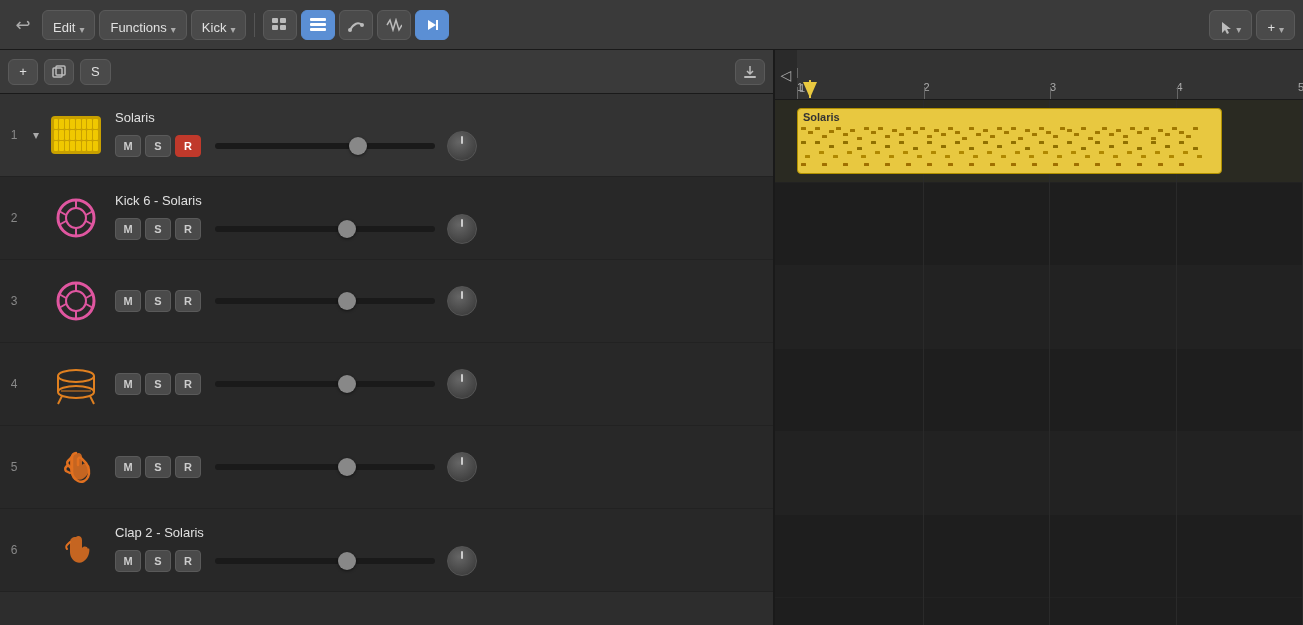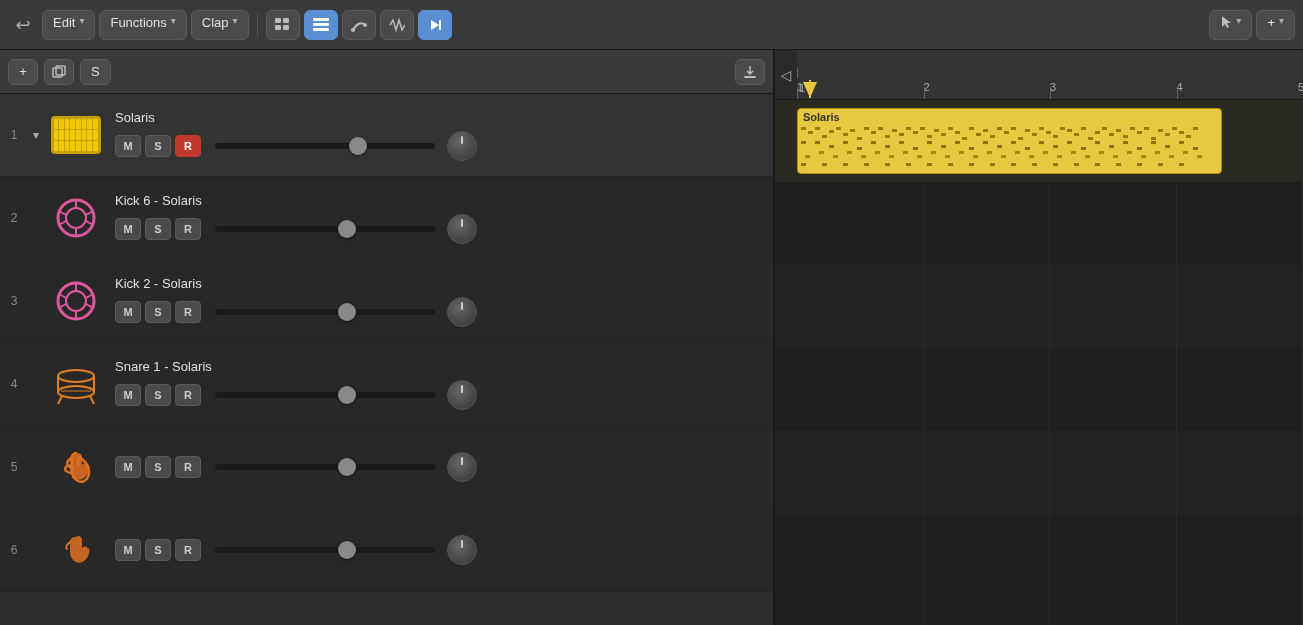--- a/index.html
+++ b/index.html
@@ -25,21 +25,21 @@
     }
     .toolbar-btn {
       background: #4a4a4a;
       border: 1px solid #5a5a5a;
       border-radius: 6px;
       color: #e0e0e0;
       padding: 4px 10px;
       font-size: 13px;
       cursor: pointer;
       display: flex;
-      align-items: flex-start;
+      align-items: flex-end;
       gap: 4px;
       height: 30px;
     }
     .toolbar-icon-btn {
       background: #4a4a4a;
       border: 1px solid #5a5a5a;
       border-radius: 6px;
       color: #e0e0e0;
       width: 34px;
       height: 30px;
@@ -343,21 +343,21 @@
     <span>Edit</span>
     <span class="chevron-small">▾</span>
   </button>
 
   <button class="toolbar-btn">
     <span>Functions</span>
     <span class="chevron-small">▾</span>
   </button>
 
   <button class="toolbar-btn">
-    <span>Clap</span>
+    <span>Kick</span>
     <span class="chevron-small">▾</span>
   </button>
 
   <div class="toolbar-separator"></div>
 
   <button class="toolbar-icon-btn">
     <svg width="16" height="14" viewBox="0 0 16 14">
       <rect x="0" y="0" width="6" height="5" rx="1" fill="#bbb"></rect>
       <rect x="8" y="0" width="6" height="5" rx="1" fill="#bbb"></rect>
       <rect x="0" y="7" width="6" height="5" rx="1" fill="#bbb"></rect>
@@ -524,21 +524,20 @@
             <circle cx="22" cy="22" r="10" fill="none" stroke="#e056a0" stroke-width="2"></circle>
             <line x1="22" y1="4" x2="22" y2="12" stroke="#e056a0" stroke-width="2"></line>
             <line x1="22" y1="32" x2="22" y2="40" stroke="#e056a0" stroke-width="2"></line>
             <line x1="5" y1="15" x2="12" y2="19" stroke="#e056a0" stroke-width="2"></line>
             <line x1="32" y1="25" x2="39" y2="29" stroke="#e056a0" stroke-width="2"></line>
             <line x1="5" y1="29" x2="12" y2="25" stroke="#e056a0" stroke-width="2"></line>
             <line x1="32" y1="19" x2="39" y2="15" stroke="#e056a0" stroke-width="2"></line>
           </svg>
         </div>
         <div class="track-info">
-          <div class="track-name">Kick 2 - Solaris</div>
           <div class="track-controls">
             <button class="ctrl-btn">M</button>
             <button class="ctrl-btn">S</button>
             <button class="ctrl-btn">R</button>
             <div class="volume-slider-container">
               <div class="volume-track">
                 <div class="volume-thumb" style="left: calc(60% - 9px);"></div>
               </div>
             </div>
             <div class="pan-knob"></div>
@@ -554,76 +553,76 @@
 
             <ellipse cx="22" cy="14" rx="18" ry="6" fill="none" stroke="#e08020" stroke-width="2"></ellipse>
             <ellipse cx="22" cy="30" rx="18" ry="6" fill="none" stroke="#e08020" stroke-width="2"></ellipse>
             <line x1="4" y1="14" x2="4" y2="30" stroke="#e08020" stroke-width="2"></line>
             <line x1="40" y1="14" x2="40" y2="30" stroke="#e08020" stroke-width="2"></line>
 
             <line x1="7" y1="29" x2="37" y2="29" stroke="#e08020" stroke-width="1"></line>
 
             <line x1="8" y1="34" x2="4" y2="42" stroke="#e08020" stroke-width="2"></line>
             <line x1="36" y1="34" x2="40" y2="42" stroke="#e08020" stroke-width="2"></line>
-          </svg>
-        </div>
-        <div class="track-info">
-          <div class="track-name">Snare 1 - Solaris</div>
-          <div class="track-controls">
-            <button class="ctrl-btn">M</button>
-            <button class="ctrl-btn">S</button>
-            <button class="ctrl-btn">R</button>
-            <div class="volume-slider-container">
-              <div class="volume-track">
-                <div class="volume-thumb" style="left: calc(60% - 9px);"></div>
-              </div>
-            </div>
-            <div class="pan-knob"></div>
-          </div>
-        </div>
-      </div>
-
-      <div class="track-row" style="background:#282828;">
-        <div class="track-number">5</div>
-        <div style="width:16px"></div>
-        <div class="track-icon">
-
-          <svg width="44" height="44" viewBox="0 0 44 44">
-            <path d="M22 8 C20 8 18 10 18 12 L18 26 C18 30 20 34 24 36 C28 38 32 36 34 32 C36 28 35 22 32 18 L28 14 C27 12 25 12 24 14 L24 20" fill="none" stroke="#e07020" stroke-width="2.5" stroke-linecap="round"></path>
-            <path d="M18 12 L14 16 C13 17 13 19 14 20 L18 24" fill="none" stroke="#e07020" stroke-width="2.5" stroke-linecap="round"></path>
-            <path d="M14 20 L12 22 C11 23 11 25 12 26 L16 28" fill="none" stroke="#e07020" stroke-width="2.5" stroke-linecap="round"></path>
-
-            <path d="M22 9 C24 7 28 8 28 12 L28 20 C30 18 33 18 34 21 C36 18 36 26 33 30 C30 34 26 36 22 34 C18 32 16 28 16 24 L16 14 C16 11 18 9 22 9 Z" fill="#e07020" opacity="0.85"></path>
           </svg>
         </div>
         <div class="track-info">
           <div class="track-controls">
             <button class="ctrl-btn">M</button>
             <button class="ctrl-btn">S</button>
             <button class="ctrl-btn">R</button>
             <div class="volume-slider-container">
               <div class="volume-track">
                 <div class="volume-thumb" style="left: calc(60% - 9px);"></div>
               </div>
             </div>
             <div class="pan-knob"></div>
           </div>
         </div>
       </div>
 
+      <div class="track-row" style="background:#282828;">
+        <div class="track-number">5</div>
+        <div style="width:16px"></div>
+        <div class="track-icon">
+
+          <svg width="44" height="44" viewBox="0 0 44 44">
+            <path d="M22 8 C20 8 18 10 18 12 L18 26 C18 30 20 34 24 36 C28 38 32 36 34 32 C36 28 35 22 32 18 L28 14 C27 12 25 12 24 14 L24 20" fill="none" stroke="#e07020" stroke-width="2.5" stroke-linecap="round"></path>
+            <path d="M18 12 L14 16 C13 17 13 19 14 20 L18 24" fill="none" stroke="#e07020" stroke-width="2.5" stroke-linecap="round"></path>
+            <path d="M14 20 L12 22 C11 23 11 25 12 26 L16 28" fill="none" stroke="#e07020" stroke-width="2.5" stroke-linecap="round"></path>
+
+            <path d="M22 9 C24 7 28 8 28 12 L28 20 C30 18 33 18 34 21 C36 18 36 26 33 30 C30 34 26 36 22 34 C18 32 16 28 16 24 L16 14 C16 11 18 9 22 9 Z" fill="#e07020" opacity="0.85"></path>
+          </svg>
+        </div>
+        <div class="track-info">
+          <div class="track-controls">
+            <button class="ctrl-btn">M</button>
+            <button class="ctrl-btn">S</button>
+            <button class="ctrl-btn">R</button>
+            <div class="volume-slider-container">
+              <div class="volume-track">
+                <div class="volume-thumb" style="left: calc(60% - 9px);"></div>
+              </div>
+            </div>
+            <div class="pan-knob"></div>
+          </div>
+        </div>
+      </div>
+
       <div class="track-row">
         <div class="track-number">6</div>
         <div style="width:16px"></div>
         <div class="track-icon">
           <svg width="44" height="44" viewBox="0 0 44 44">
             <path d="M22 9 C24 7 28 8 28 12 L28 20 C30 18 33 18 34 21 C36 18 36 26 33 30 C30 34 26 36 22 34 C18 32 16 28 16 24 L16 14 C16 11 18 9 22 9 Z" fill="#e07020" opacity="0.85"></path>
             <path d="M16 14 L13 17 C12 18 12 20 13 21" stroke="#e07020" stroke-width="2" fill="none" stroke-linecap="round"></path>
           </svg>
         </div>
         <div class="track-info">
+          <div class="track-name">Clap 2 - Solaris</div>
           <div class="track-controls">
             <button class="ctrl-btn">M</button>
             <button class="ctrl-btn">S</button>
             <button class="ctrl-btn">R</button>
             <div class="volume-slider-container">
               <div class="volume-track">
                 <div class="volume-thumb" style="left: calc(60% - 9px);"></div>
               </div>
             </div>
             <div class="pan-knob"></div>

